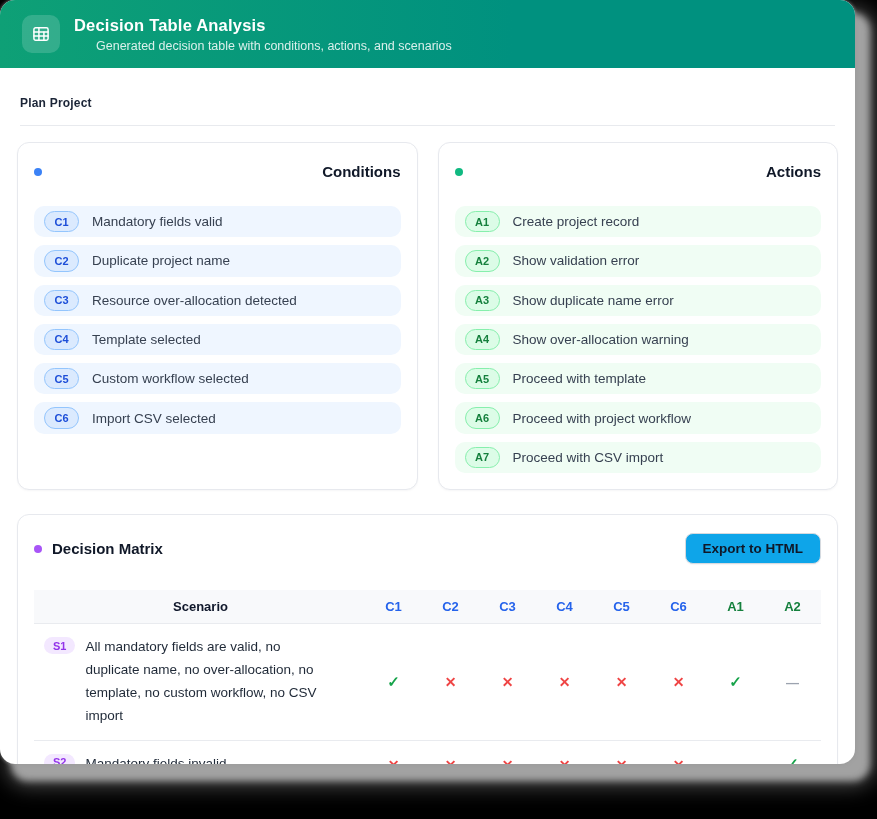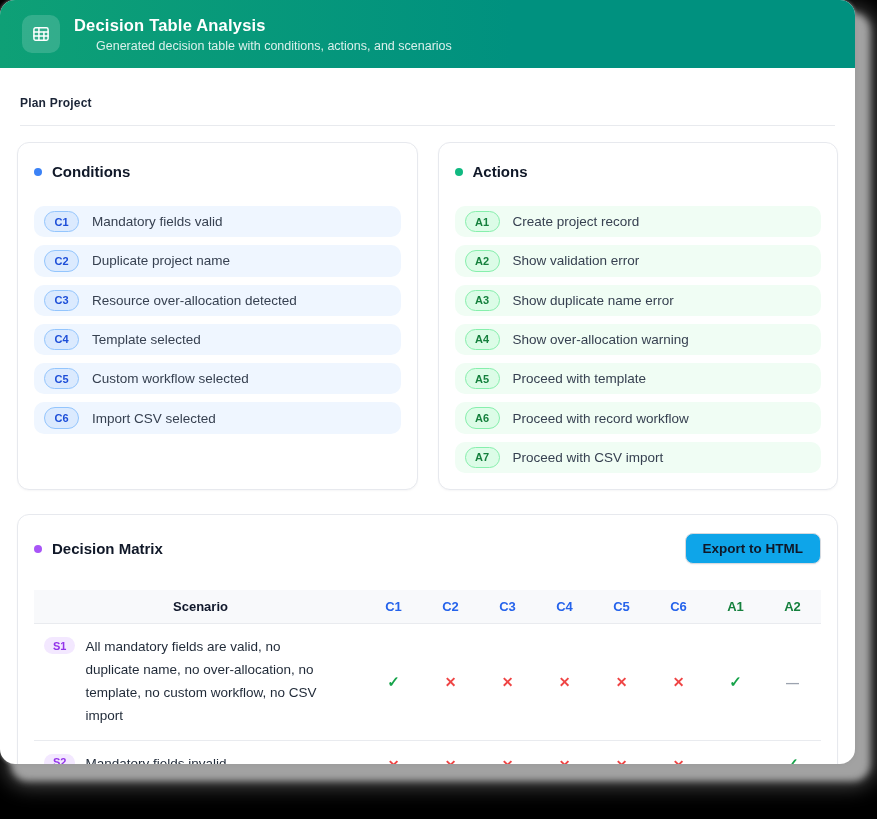--- a/index.html
+++ b/index.html
@@ -62,21 +62,21 @@
     background:#fff;
     border:1px solid #e7e9ee;
     border-radius:12px;
     padding:20px 16px 16px 16px;
     box-shadow:0 1px 2px rgba(16,24,40,0.04);
   }
   .card-title{
     display:flex; align-items:center; gap:10px;
     font-size:15px; font-weight:700; color:#101828;
   }
-  .card .card-title{margin-bottom:26px;}
+  .card .card-title{margin-bottom:26px;justify-content:space-between;}
   .dot{width:8px; height:8px; border-radius:50%; flex:0 0 auto;}
   .dot-blue{background:var(--blue-dot);}
   .dot-green{background:var(--green-dot);}
   .dot-purple{background:var(--purple-dot);}
   .list{display:flex; flex-direction:column; gap:8px;}
   .item{
     display:flex; align-items:center; gap:13px;
     border-radius:10px; padding:5px 10px; min-height:30px;
   }
   .item-label{font-size:13.5px; color:#374151;}
@@ -208,21 +208,21 @@
             <div class="item">
               <span class="badge">A4</span>
               <span class="item-label">Show over-allocation warning</span>
             </div>
             <div class="item">
               <span class="badge">A5</span>
               <span class="item-label">Proceed with template</span>
             </div>
             <div class="item">
               <span class="badge">A6</span>
-              <span class="item-label">Proceed with record workflow</span>
+              <span class="item-label">Proceed with project workflow</span>
             </div>
             <div class="item">
               <span class="badge">A7</span>
               <span class="item-label">Proceed with CSV import</span>
             </div>
           </div>
       </section>
     </div>
 
     <section class="card matrix-card">

